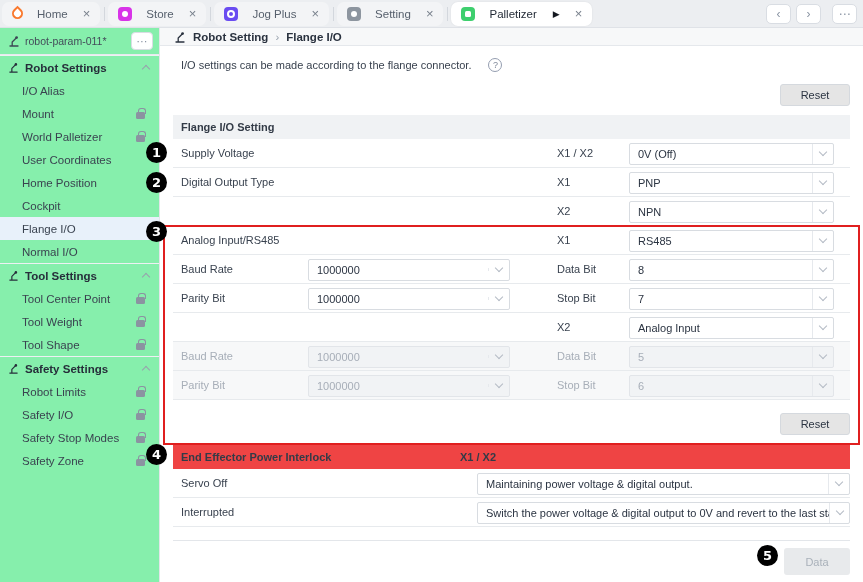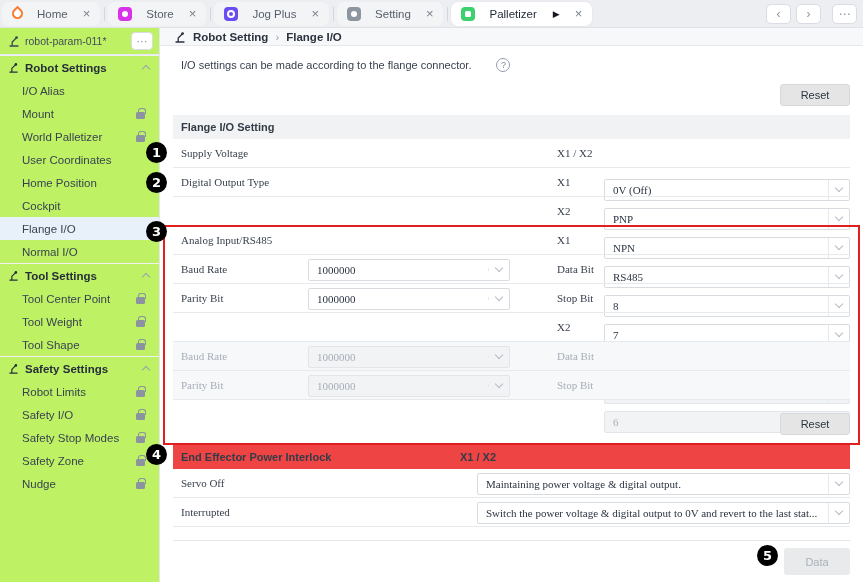--- a/index.html
+++ b/index.html
@@ -33,21 +33,21 @@
     border-radius:0 50% 50% 50%; transform:rotate(45deg); flex:0 0 auto;
   }
   .nav-controls { margin-left:auto; display:flex; align-items:center; gap:5px; }
   .nav-btn {
     width:25px; height:20px; background:#fff; border:1px solid #d9dde3; border-radius:5px;
     display:flex; align-items:center; justify-content:center; color:#8a94a3; font-size:12px;
   }
   .nav-btn.more { margin-left:6px; }
   
   .app-body { display:flex; height:554px; }
-  .sidebar { width:160px; border-right:1px solid #e3e6ea; background:#bef264; flex:0 0 auto; }
+  .sidebar { width:160px; border-right:1px solid #e3e6ea; background:#86efac; flex:0 0 auto; }
   .sidebar-header {
     height:27px; display:flex; align-items:center; gap:5px; padding:0 6px 0 8px;
     border-bottom:1px solid #e7eaee;
   }
   .sidebar-file { font-size:10.5px; color:#434c59; flex:1 1 auto; overflow:hidden; white-space:nowrap; }
   .sidebar-more {
     width:22px; height:18px; border:1px solid #d9dde3; border-radius:4px; background:#fff;
     color:#8a94a3; font-size:11px; display:flex; align-items:center; justify-content:center;
   }
   .side-section-header {
@@ -66,51 +66,51 @@
   .robot-ico { flex:0 0 auto; display:inline-flex; }
   
   .main { flex:1 1 auto; display:flex; flex-direction:column; background:#fff; }
   .breadcrumb {
     height:27px; background:#f7f8f9; border-bottom:1px solid #e5e8ec;
     display:flex; align-items:center; gap:7px; padding:0 14px;
     font-weight:bold; font-size:11.5px; color:#2a323f;
   }
   .crumb-sep { color:#9aa3ae; font-weight:normal; }
   .content { padding:8px 13px 0 13px; }
-  .desc-row { display:flex; align-items:center; gap:25px; padding:4px 8px 6px 8px; color:#39424f; }
+  .desc-row { display:flex; align-items:center; gap:17px; padding:4px 8px 6px 8px; color:#39424f; }
   .help-ico {
     width:14px; height:14px; border:1px solid #949db0; border-radius:50%; color:#7d8697;
     font-size:9px; display:flex; align-items:center; justify-content:center;
   }
   .reset-row { display:flex; justify-content:flex-end; padding:6px 0 9px 0; }
   .btn {
     height:22px; min-width:70px; background:#e5e5e5; border:1px solid #d5d9de; border-radius:3px;
     color:#2b3442; font-size:11px; display:flex; align-items:center; justify-content:center; padding:0 12px;
   }
   .btn.disabled { background:#e8eaec; border:none; color:#a9b1ba; height:27px; min-width:66px; }
   
   .tbl { width:100%; }
   .tbl-header {
     height:24px; background:#f0f2f4; display:flex; align-items:center;
     padding:0 8px; font-weight:bold; font-size:11px; color:#333b47; position:relative;
   }
-  .row { position:relative; height:29px; border-bottom:1px solid #e7eaed;font-family:Liberation Serif, serif; }
+  .row { position:relative; height:29px; border-bottom:1px solid #e7eaed; }
   .row.disabled { background:#f7f8f9; }
   .row-label { position:absolute; left:8px; top:0; height:100%; display:flex; align-items:center; color:#39424f; }
   .row.disabled .row-label { color:#a7aeb8; }
   .mid-label { position:absolute; left:384px; top:0; height:100%; display:flex; align-items:center; color:#39424f; }
   .row.disabled .mid-label { color:#a7aeb8; }
   .dd {
     position:absolute; top:3.5px; height:22px; background:#fff; border:1px solid #d8dce1;
     border-radius:2px; display:flex; align-items:stretch;
   }
   .dd-value { flex:1 1 auto; display:flex; align-items:center; padding:0 8px; color:#2b3442; white-space:nowrap; overflow:hidden; }
   .dd-caret-box { width:21px; border-left:1px solid #e6e9ed; display:flex; align-items:center; justify-content:center; }
   .caret-down { width:6px; height:6px; border-right:1.5px solid #b4bbc5; border-bottom:1.5px solid #b4bbc5; transform:rotate(45deg); margin-top:-3px; }
-  .dd.right { right:0; width:246px;margin-top:36px; }
+  .dd.right { right:16px; width:205px; }
   .dd.sub { left:135px; width:202px;align-items:center; }
   .dd.wide { left:304px; right:0; }
   .row.disabled .dd { background:#f1f3f5; border-color:#e2e5e9; }
   .row.disabled .dd-value { color:#a7aeb8; }
   .reset-inner-row { position:relative; height:45px; }
   .reset-inner-row .btn { position:absolute; right:0; top:13px; }
   .ee-header {
     height:24px; background:#ef4444; display:flex; align-items:center;
     padding:0 8px; font-weight:bold; font-size:11px; color:#333b47; position:relative;
   }
@@ -270,24 +270,20 @@
         <span class="lock"></span>
       </div>
     <div class="side-item">
         <span>Safety Stop Modes</span>
         <span class="lock"></span>
       </div>
     <div class="side-item">
         <span>Safety Zone</span>
         <span class="lock"></span>
       </div>
-    <div class="side-item">
-        <span>Nudge</span>
-        <span class="lock"></span>
-      </div>
   </div>
 
   <div class="main">
     <div class="breadcrumb">
       <span class="robot-ico">
         <svg width="12" height="12" viewBox="0 0 12 12">
             <path d="M2 11h8M4.2 11V7L8 3.2" stroke="#2a323f" stroke-width="1.3" fill="none" stroke-linecap="round" stroke-linejoin="round"></path>
             <circle cx="8.6" cy="2.6" r="1.4" fill="#2a323f"></circle>
           </svg>
       </span>

